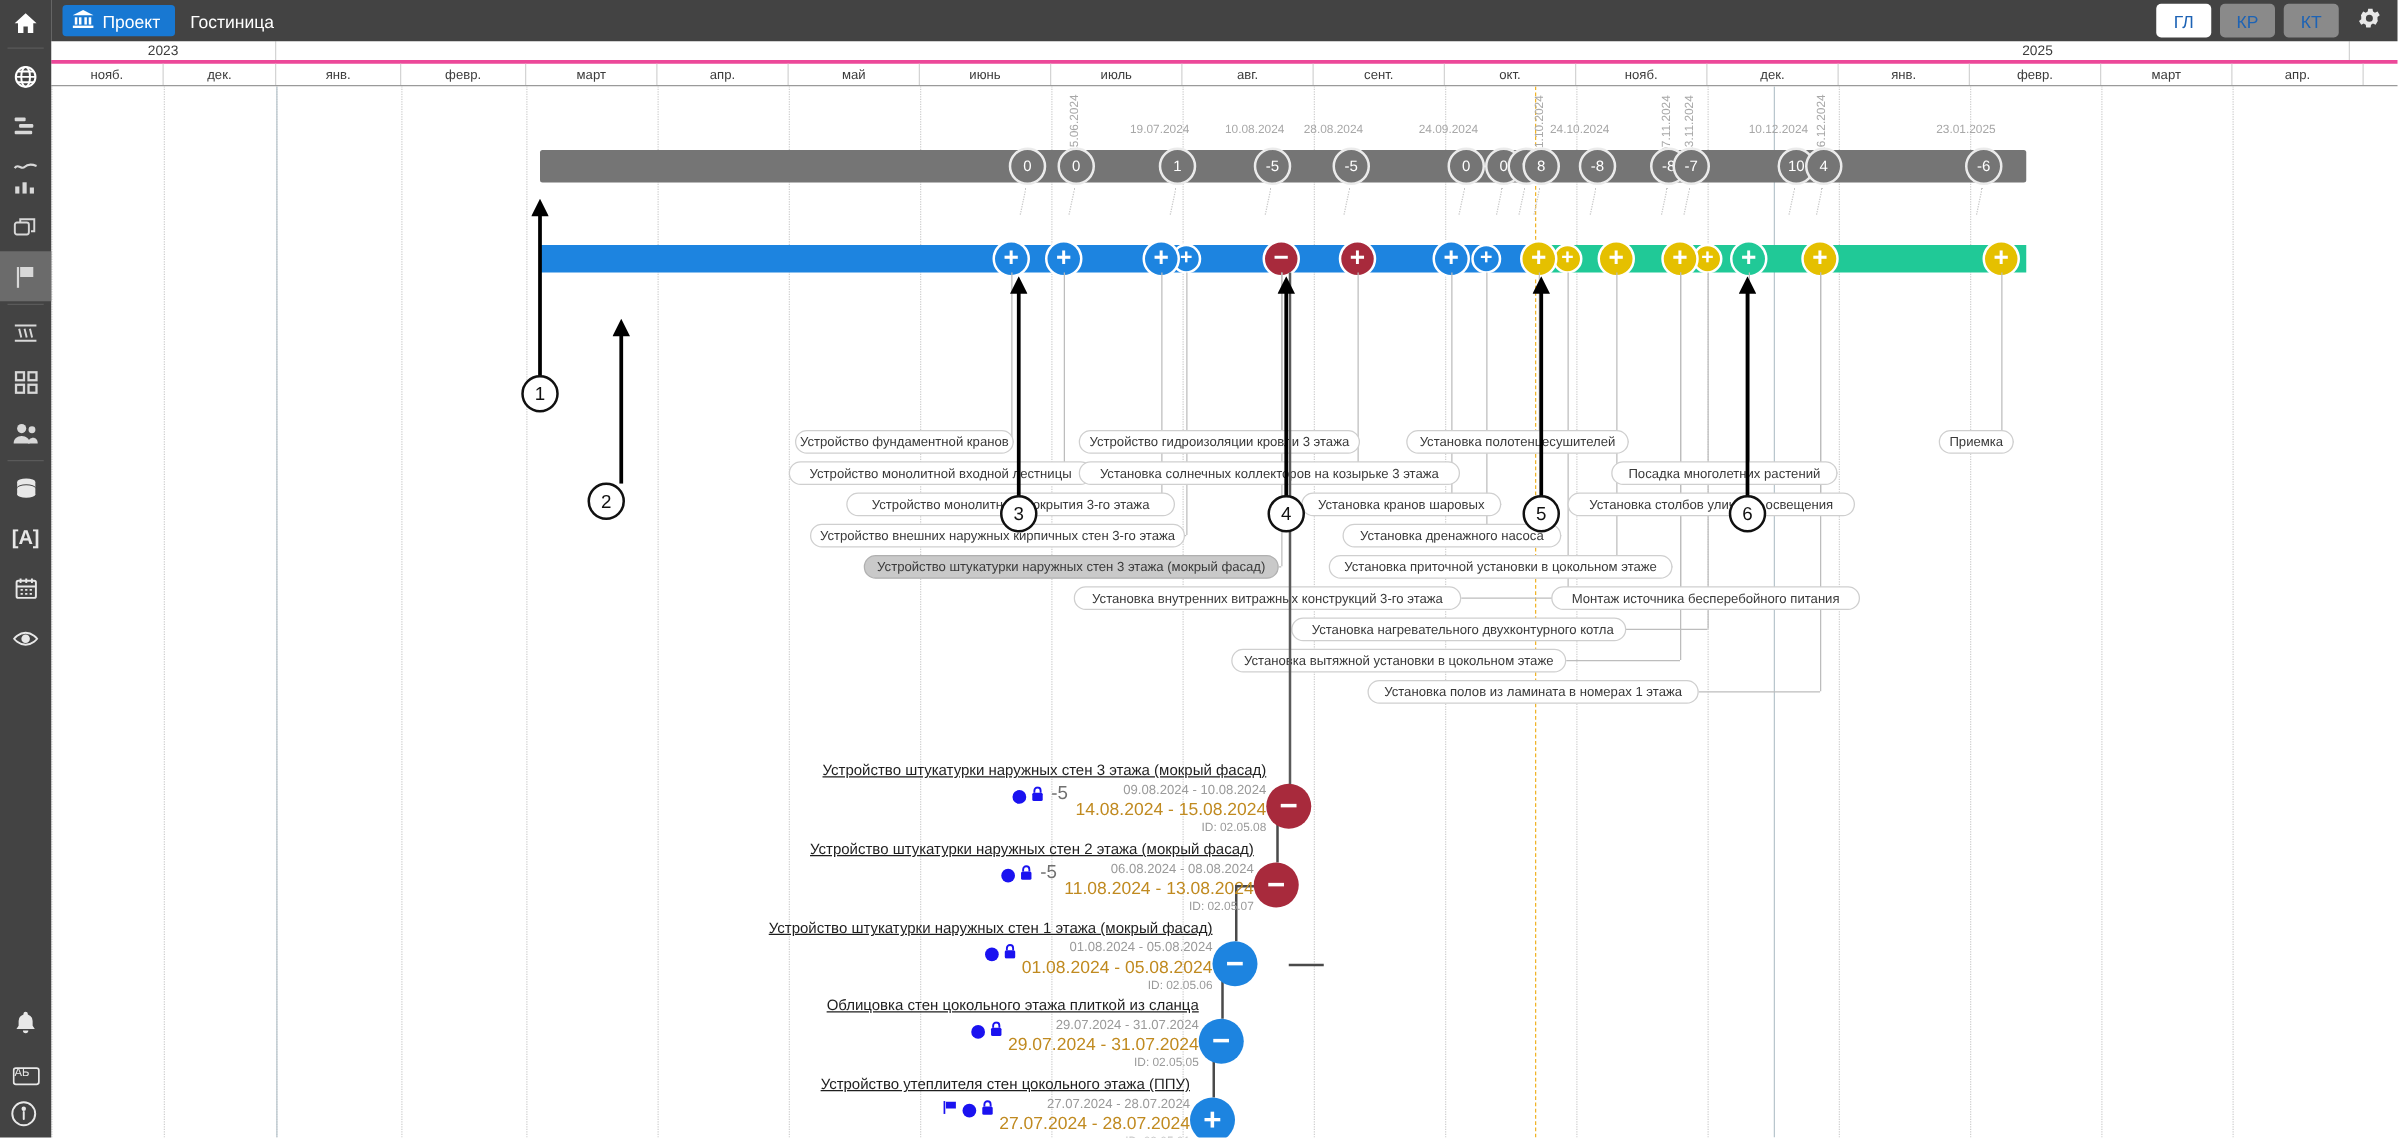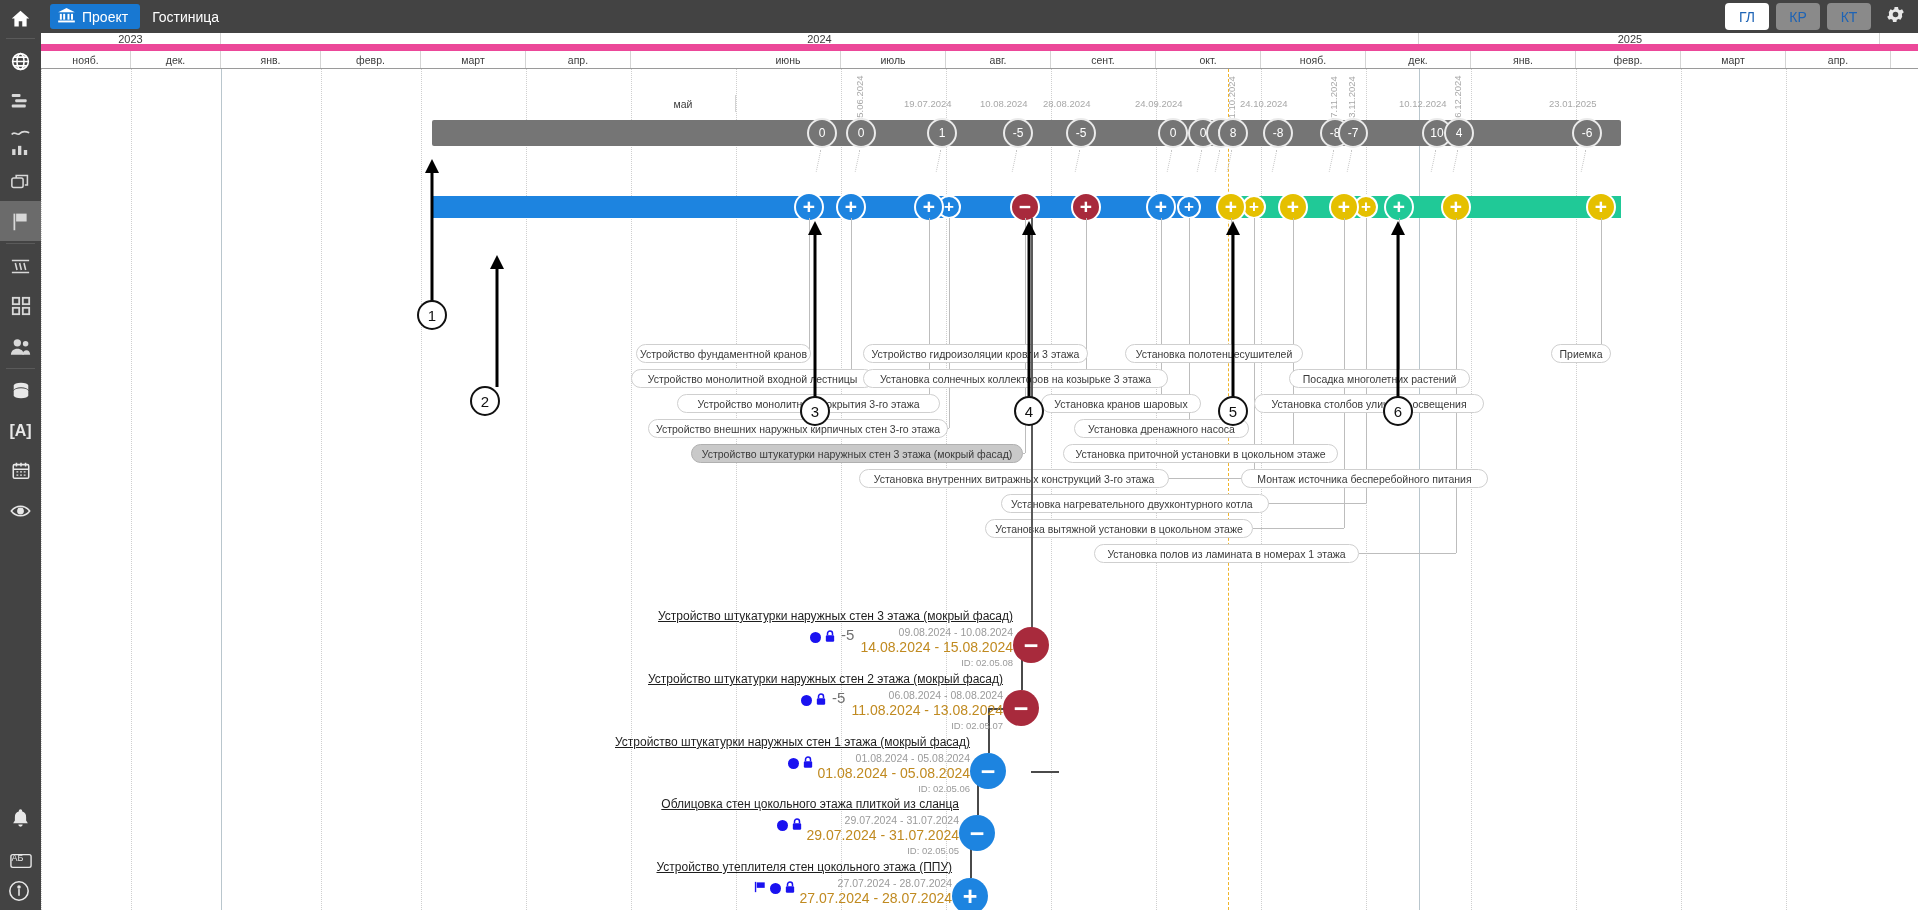--- a/index.html
+++ b/index.html
@@ -48,21 +48,21 @@
     font-size:14px; color:#1d63b5; background:#8a8a8a; cursor:pointer;
   }
   .seg.on{ background:#ffffff; }
   #gear{ margin-left:7px; cursor:pointer; color:#e8e8e8; }
 
   
   #tl-head{
     position:absolute; left:41px; top:33px; width:1877px; height:36px;
     background:#fff; z-index:30;
   }
-  #yr-row{ position:relative; height:18px; border-bottom:7px solid #ec4899; }
+  #yr-row{ position:relative; height:18px; border-bottom:3px solid #ec4899; }
   #mo-row{ position:relative; height:18px; border-bottom:1px solid #9a9a9a; }
   .yr-cell, .mo-cell{
     position:absolute; top:0; height:100%;
     display:flex; align-items:center; justify-content:center;
     font-size:11px; color:#3c3c3c;
     border-right:1px solid #d4d4d4;
   }
   .mo-cell{ font-size:10.5px;text-align:center; }
 
   
@@ -333,31 +333,30 @@
           <path d="M19.4 13a7.6 7.6 0 000-2l2.1-1.6-2-3.4-2.5 1a7.6 7.6 0 00-1.7-1l-.4-2.6h-4l-.4 2.6c-.6.2-1.2.6-1.7 1l-2.5-1-2 3.4L4.6 11a7.6 7.6 0 000 2l-2.1 1.6 2 3.4 2.5-1c.5.4 1.1.8 1.7 1l.4 2.6h4l.4-2.6c.6-.2 1.2-.6 1.7-1l2.5 1 2-3.4zM12 15.2A3.2 3.2 0 1115.2 12 3.2 3.2 0 0112 15.2z"></path>
         </svg>
       </span>
     </div>
   </div>
 </div>
 
 <div id="tl-head">
   <div id="yr-row">
       <div class="yr-cell" style="left: 0px; width: 180px;">2023</div>
-      <div class="yr-cell" style="left: 180px; width: 1198px;">2024</div>
       <div class="yr-cell" style="left: 1340px; width: 499px;">2025</div>
     </div>
   <div id="mo-row">
       <div class="mo-cell" style="left: 0px; width: 90px;">нояб.</div>
       <div class="mo-cell" style="left: 90px; width: 90px;">дек.</div>
       <div class="mo-cell" style="left: 180px; width: 100px;">янв.</div>
       <div class="mo-cell" style="left: 280px; width: 100px;">февр.</div>
       <div class="mo-cell" style="left: 380px; width: 105px;">март</div>
       <div class="mo-cell" style="left: 485px; width: 105px;">апр.</div>
-      <div class="mo-cell" style="left: 590px; width: 105px; margin-top: 44px;">май</div>
+      <div class="mo-cell" style="left: 590px; width: 105px;">май</div>
       <div class="mo-cell" style="left: 695px; width: 105px;">июнь</div>
       <div class="mo-cell" style="left: 800px; width: 105px;">июль</div>
       <div class="mo-cell" style="left: 905px; width: 105px;">авг.</div>
       <div class="mo-cell" style="left: 1010px; width: 105px;">сент.</div>
       <div class="mo-cell" style="left: 1115px; width: 105px;">окт.</div>
       <div class="mo-cell" style="left: 1220px; width: 105px;">нояб.</div>
       <div class="mo-cell" style="left: 1325px; width: 105px;">дек.</div>
       <div class="mo-cell" style="left: 1430px; width: 105px;">янв.</div>
       <div class="mo-cell" style="left: 1535px; width: 105px;">февр.</div>
       <div class="mo-cell" style="left: 1640px; width: 105px;">март</div>
@@ -620,21 +619,21 @@
     <div class="chip" style="left: 818px; top: 400px; width: 310px; justify-content: center;">
       <span>Установка внутренних витражных конструкций 3-го этажа</span>
     </div>
     <div class="chipstem" style="left: 1213px; top: 149px; height: 260px;"></div>
     <div style="position: absolute; border-top: 1px solid rgb(189, 189, 189); left: 1128px; width: 85px; top: 409px; z-index: 9;"></div>
     <div class="chip" style="left: 1200px; top: 400px; width: 247px; justify-content: center;">
       <span>Монтаж источника бесперебойного питания</span>
     </div>
     <div class="chipstem" style="left: 1303px; top: 149px; height: 260px;"></div>
     <div style="position: absolute; border-top: 1px solid rgb(189, 189, 189); left: 1303px; width: 144px; top: 409px; z-index: 9;"></div>
-    <div class="chip" style="left: 960px; top: 425px; width: 268px; justify-content: flex-start;">
+    <div class="chip" style="left: 992px; top: 425px; width: 268px; justify-content: flex-end;">
       <span>Установка нагревательного двухконтурного котла</span>
     </div>
     <div class="chipstem" style="left: 1325px; top: 149px; height: 285px;"></div>
     <div style="position: absolute; border-top: 1px solid rgb(189, 189, 189); left: 1212px; width: 113px; top: 434px; z-index: 9;"></div>
     <div class="chip" style="left: 944px; top: 450px; width: 268px; justify-content: center;">
       <span>Установка вытяжной установки в цокольном этаже</span>
     </div>
     <div class="chipstem" style="left: 1303px; top: 149px; height: 310px;"></div>
     <div style="position: absolute; border-top: 1px solid rgb(189, 189, 189); left: 1212px; width: 91px; top: 459px; z-index: 9;"></div>
     <div class="chip" style="left: 1053px; top: 475px; width: 265px; justify-content: center;">

